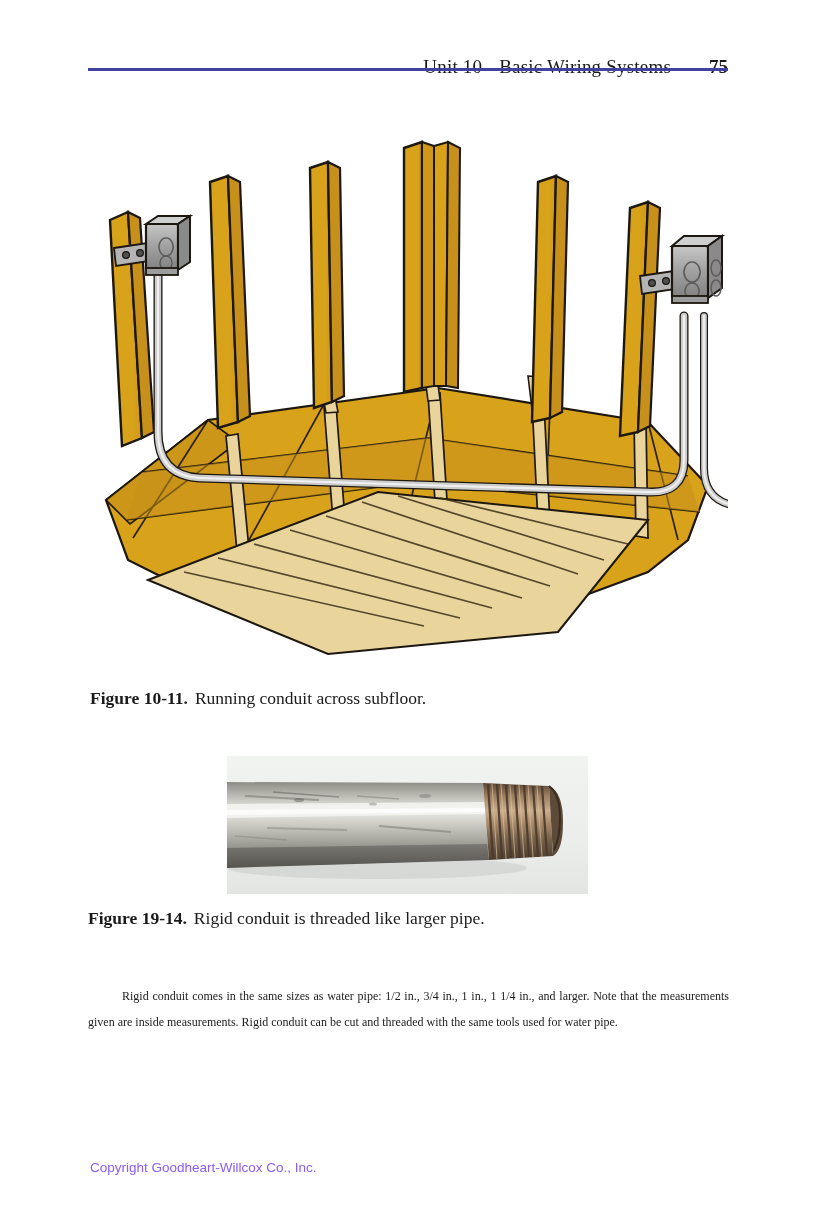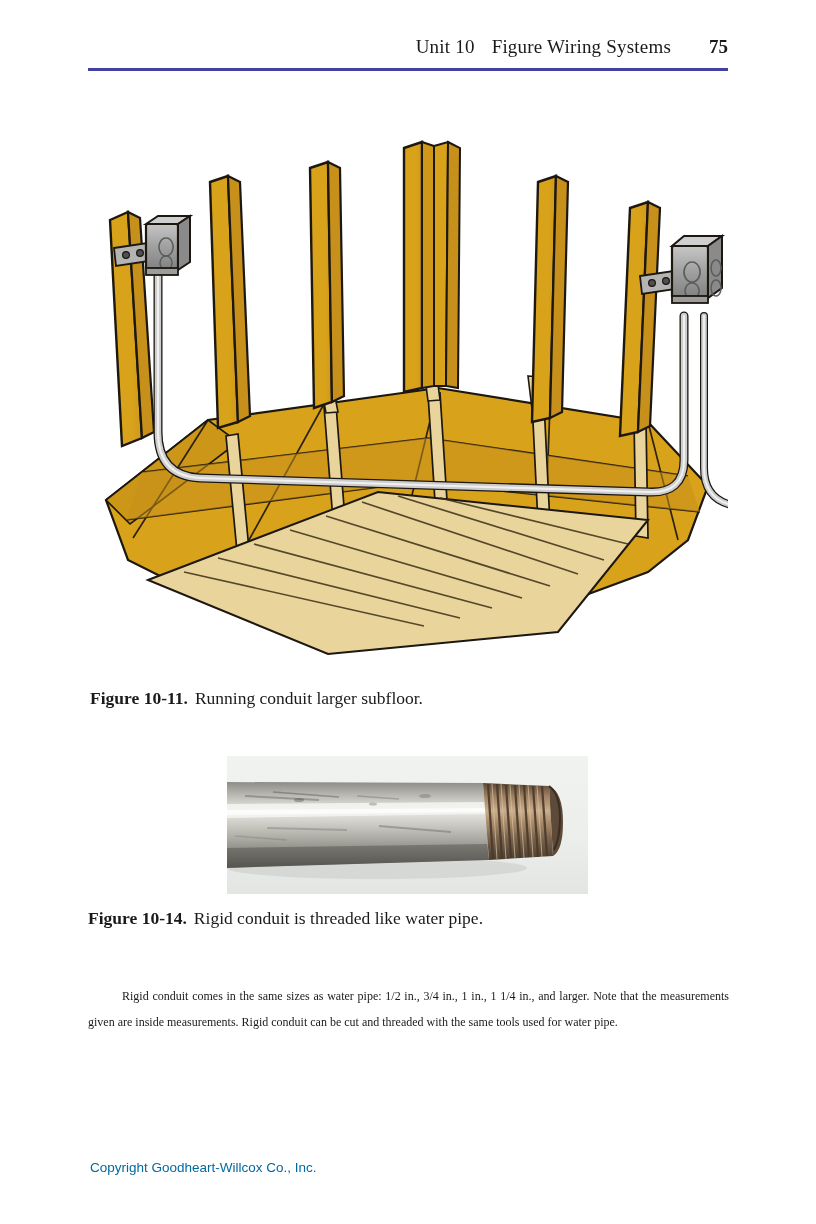--- a/index.html
+++ b/index.html
@@ -28,20 +28,21 @@
     position: absolute;
     right: 0;
     top: 0;
     display: flex;
     align-items: baseline;
     white-space: nowrap;
   }
   .hdr-unit {
     font-size: 19px;
     letter-spacing: .2px;
+    margin-top: 20px;
   }
   .hdr-title {
     font-size: 19px;
     margin-left: 17px;
     letter-spacing: .2px;
   }
   .hdr-page {
     font-size: 19px;
     font-weight: bold;
     margin-left: 38px;
@@ -101,30 +102,30 @@
     hyphens: none;
   }
 
   
   .page-footer {
     position: absolute;
     left: 90px;
     top: 1160px;
     font-family: "Liberation Sans", sans-serif;
     font-size: 13.5px;
-    color: #0369a1;
+    color: #8b5cf6;
   }
 </style>
 </head>
 <body>
 
 <div class="page-header">
   <div class="header-line">
     <span class="hdr-unit">Unit 10</span>
-    <span class="hdr-title">Figure Wiring Systems</span>
+    <span class="hdr-title">Basic Wiring Systems</span>
     <span class="hdr-page">75</span>
   </div>
 </div>
 <div class="header-rule"></div>
 
 <div class="figure-illustration">
   <svg viewBox="0 0 640 540" xmlns="http://www.w3.org/2000/svg">
     <defs>
       <linearGradient id="studFace" x1="0" y1="0" x2="1" y2="0">
         <stop offset="0%" stop-color="#d9a21b"></stop>
@@ -277,21 +278,21 @@
       <path d="M 604 163 a 7 8 0 1 0 0.1 0" fill="none" stroke="#5c5c5c" stroke-width="1.5"></path>
       <path d="M 628 140 a 5 8 0 1 0 0.1 0" fill="none" stroke="#5c5c5c" stroke-width="1.5"></path>
       <path d="M 628 160 a 5 8 0 1 0 0.1 0" fill="none" stroke="#5c5c5c" stroke-width="1.5"></path>
 
       <rect x="584" y="176" width="36" height="7" fill="#9d9d9d" stroke="#1c1710" stroke-width="1.8"></rect>
     </g>
   </svg>
 </div>
 
 <div class="caption" id="caption-1013">
-  <span class="cap-label">Figure 10-11.</span><span class="cap-text">Running conduit larger subfloor.</span>
+  <span class="cap-label">Figure 10-11.</span><span class="cap-text">Running conduit across subfloor.</span>
 </div>
 
 <div class="figure-photo">
   <svg viewBox="0 0 361 138" xmlns="http://www.w3.org/2000/svg">
     <defs>
       <linearGradient id="pipeBody" x1="0" y1="0" x2="0" y2="1">
         <stop offset="0%" stop-color="#8e8c86"></stop>
         <stop offset="14%" stop-color="#b6b5ae"></stop>
         <stop offset="33%" stop-color="#e9eae6"></stop>
         <stop offset="46%" stop-color="#d2d2cb"></stop>
@@ -362,18 +363,18 @@
         <path d="M 310 30 L 315 101"></path>
       </g>
 
       <path d="M 322 30 Q 336 36 336 66 Q 336 94 326 100 L 322 30 Z" fill="#5d4a38"></path>
       <path d="M 322 30 Q 333 38 333 62 Q 333 82 327 94" fill="none" stroke="#3a2d21" stroke-width="2"></path>
     </g>
   </svg>
 </div>
 
 <div class="caption" id="caption-1014">
-  <span class="cap-label">Figure 10-14.</span><span class="cap-text">Rigid conduit is threaded like water pipe.</span>
+  <span class="cap-label">Figure 19-14.</span><span class="cap-text">Rigid conduit is threaded like larger pipe.</span>
 </div>
 
 <p class="body-paragraph">Rigid conduit comes in the same sizes as water pipe: 1/2 in., 3/4 in., 1 in., 1 1/4 in., and larger. Note that the measurements given are inside measurements. Rigid conduit can be cut and threaded with the same tools used for water pipe.</p>
 
 <div class="page-footer">Copyright Goodheart-Willcox Co., Inc.</div>
 
 </body></html>

